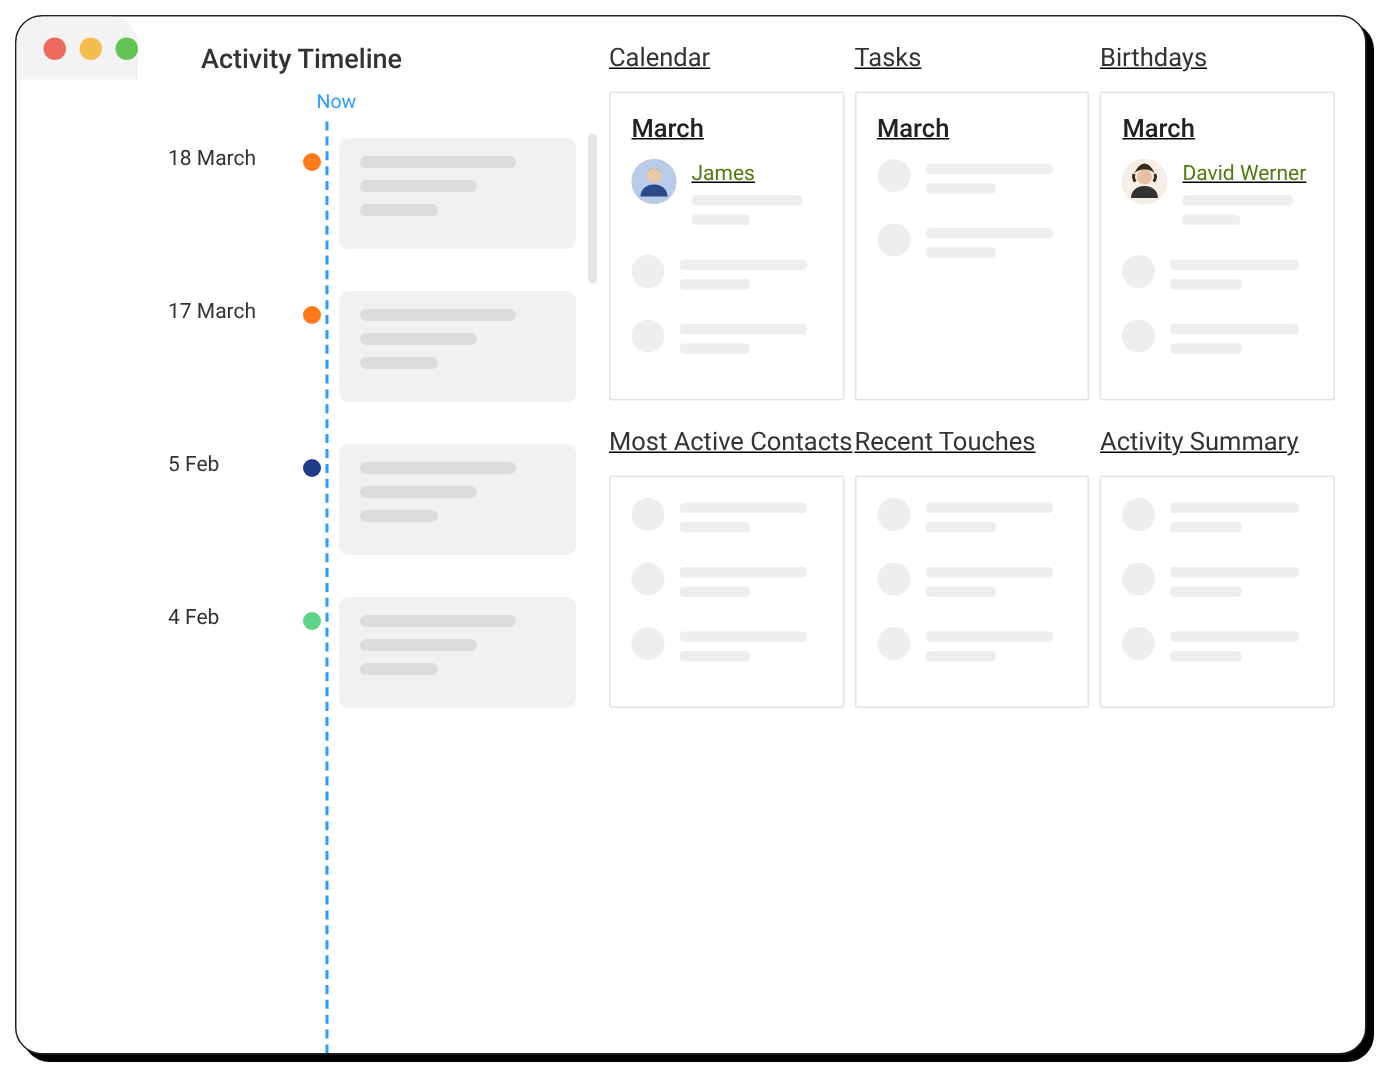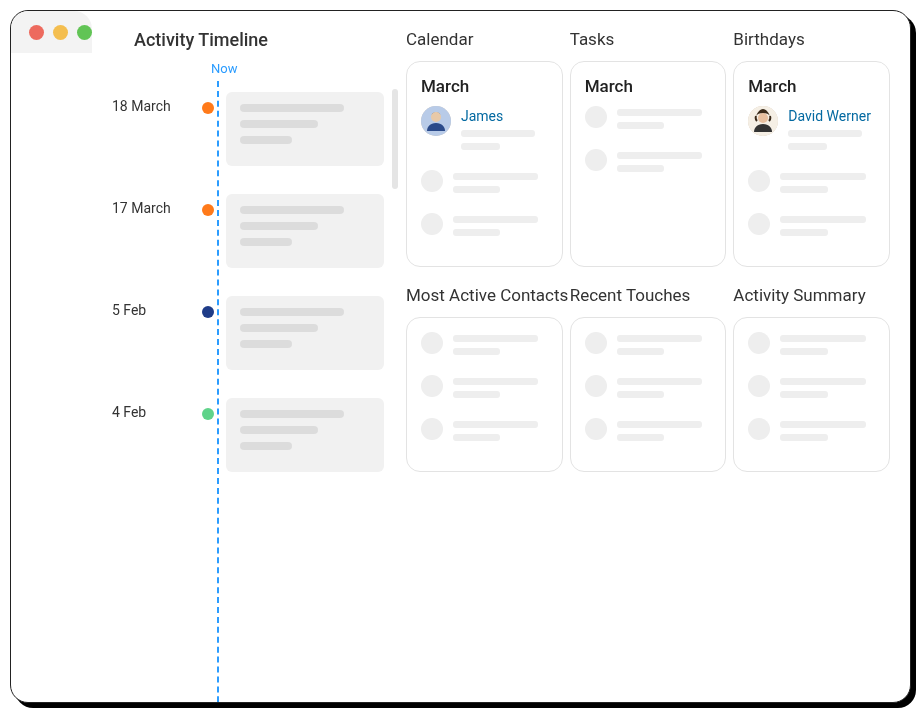--- a/index.html
+++ b/index.html
@@ -50,37 +50,37 @@
   .skel.s3 { width: 40%; }
 
   
   .scroll-hint {
     width: 6px; height: 100px; background: #e5e5e5; border-radius: 3px;
     margin: 60px 8px 0 8px; flex-shrink: 0;
   }
 
   
   .grid-col { flex: 1; display: flex; flex-direction: column; gap: 18px; }
-  .grid-row { display: flex; gap: 7px; }
+  .grid-row { display: flex; gap: 7px; text-decoration: underline; }
   .panel { flex: 1; display: flex; flex-direction: column; min-width: 0; }
   .panel-title { font-size: 17px; color: #333; font-weight: 400; margin-bottom: 12px; white-space: nowrap; }
   .panel-box {
-    border: 1px solid #e3e3e3; border-radius: 14px; padding: 14px 14px 10px 14px;
+    border: 1px solid #e3e3e3; border-radius: 2px; padding: 14px 14px 10px 14px;
     flex: 1;
   }
   .panel-month { font-size: 17px; font-weight: 500; color: #222; margin-bottom: 10px; }
   .person-row { display: flex; align-items: flex-start; gap: 10px; margin-bottom: 14px; }
   .avatar {
     width: 30px; height: 30px; border-radius: 50%; flex-shrink: 0;
     display: flex; align-items: center; justify-content: center;
     background: #d8c9b8;
   }
   .avatar svg { width: 30px; height: 30px; }
   .person-info { flex: 1; padding-top: 2px; }
-  .person-name { font-size: 14px; color: #0369a1; margin-bottom: 6px; }
+  .person-name { font-size: 14px; color: #4d7c0f; margin-bottom: 6px; }
   .info-skel { background: #eeeeee; border-radius: 3px; height: 7px; margin-bottom: 6px; }
   .info-skel.a { width: 85%; }
   .info-skel.b { width: 45%; }
 
   .list-row { display: flex; align-items: flex-start; gap: 10px; margin-bottom: 14px; }
   .list-dot { width: 22px; height: 22px; border-radius: 50%; background: #eeeeee; flex-shrink: 0; }
   .list-lines { flex: 1; padding-top: 3px; }
   .list-skel { background: #eeeeee; border-radius: 3px; height: 7px; margin-bottom: 6px; }
   .list-skel.a { width: 90%; }
   .list-skel.b { width: 50%; }

